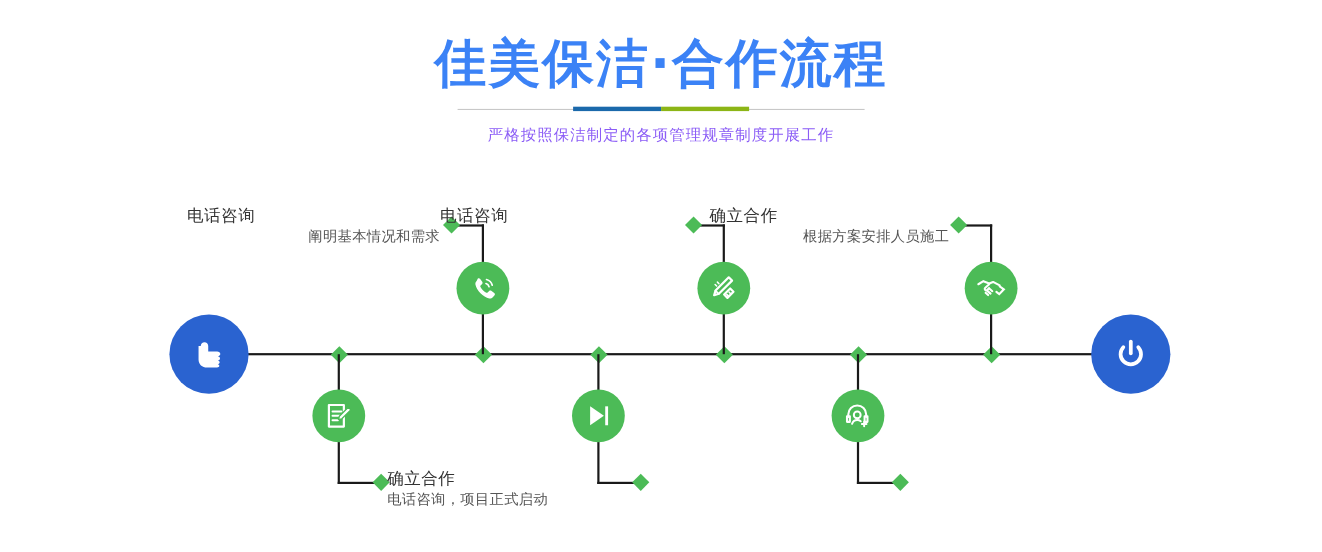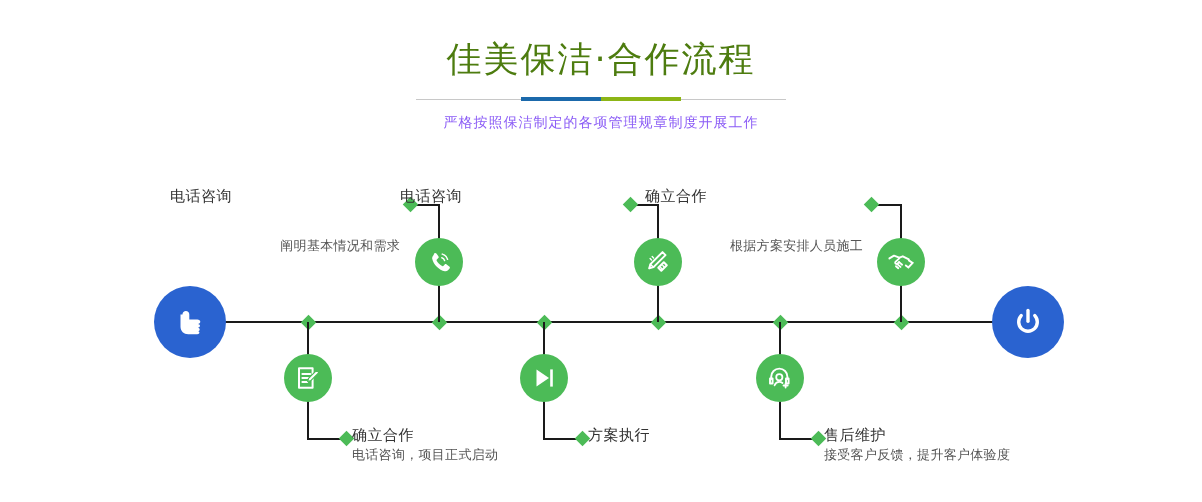--- a/index.html
+++ b/index.html
@@ -8,22 +8,22 @@
     background:#ffffff;
     font-family:"DejaVu Sans","Liberation Sans",sans-serif;
     overflow:hidden;
     position:relative;
   }
   #stage{position:relative;width:1202px;height:502px;}
 
   
   .hdr{position:absolute;left:0;top:0;width:1202px;text-align:center;}
   .hdr-title{
-    font-size:35px;line-height:42px;color:#4d7c0f;
-    letter-spacing:2px;font-weight:400;
+    font-size:47px;line-height:42px;color:#3b82f6;
+    letter-spacing:2px;font-weight:700;
     margin-top:38px;
   }
   .divider{position:relative;width:1202px;height:12px;margin-top:14px;}
   .divider .dl{
     position:absolute;top:5px;left:416px;width:370px;height:1px;background:#c8c8c8;
   }
   .divider .seg-blue{
     position:absolute;top:3px;left:521px;width:80px;height:4px;background:#1b69ab;
   }
   .divider .seg-green{
@@ -59,21 +59,21 @@
     z-index:3;
   }
   .ic svg{display:block;}
 
   .lbl{position:absolute;}
   .lbl .t{font-size:15px;color:#333333;line-height:20px;letter-spacing:.5px;}
   .lbl .d{font-size:13px;color:#555555;line-height:20px;letter-spacing:.3px;}
   .lbl.up{text-align:left;}
   .lbl.dn{text-align:left;}
   .lbl .t.r{text-align:left;}
-  .lbl .d.r{text-align:right;margin-top:30px;}
+  .lbl .d.r{text-align:right;}
 </style>
 </head>
 <body>
 
 <div id="stage">
 
   <div class="hdr">
     <div class="hdr-title">佳美保洁·合作流程</div>
     <div class="divider">
       <div class="dl"></div>
@@ -166,21 +166,20 @@
   <div class="diamond" style="left:577px;top:433px"></div>
   <div class="ic" style="left:520px;top:354px">
     <span>
       <svg width="28" height="28" viewBox="0 0 28 28">
         <path fill="#ffffff" d="M6.5 5.4 19 14 6.5 22.6z"></path>
         <rect fill="#ffffff" x="20.2" y="5.4" width="2.6" height="17.2"></rect>
       </svg>
     </span>
   </div>
   <div class="lbl dn" style="left:588px;top:425px;width:260px">
-    <div class="t">方案执行</div>
   </div>
 
   <div class="vline" style="left:900px;top:204px;height:118px"></div>
   <div class="hline" style="left:872px;top:204px;width:30px"></div>
   <div class="diamond" style="left:866px;top:199px"></div>
   <div class="ic" style="left:877px;top:238px">
     <span>
       <svg width="28" height="28" viewBox="0 0 28 28">
         <path fill="none" stroke="#ffffff" stroke-width="1.9" stroke-linejoin="round" stroke-linecap="round" d="M2.4 10.4 7 7.6l5.3 2.1 3.5-1.4 6 3.1"></path>
         <path fill="none" stroke="#ffffff" stroke-width="1.9" stroke-linejoin="round" stroke-linecap="round" d="m12.3 10.4-3.6 3.2c-.7.6-.6 1.6.1 2.1.6.4 1.4.3 1.9-.2l1.4-1.4"></path>
@@ -201,18 +200,14 @@
     <span>
       <svg width="28" height="28" viewBox="0 0 28 28">
         <path fill="none" stroke="#ffffff" stroke-width="1.9" stroke-linecap="round" d="M5.2 15v-2.3a8.1 8.1 0 0 1 16.2 0V15"></path>
         <path fill="none" stroke="#ffffff" stroke-width="1.9" stroke-linejoin="round" d="M4 14.4h2.6v5.1H4zM20 14.4h2.6v5.1H20z"></path>
         <circle fill="none" stroke="#ffffff" stroke-width="1.8" cx="13.3" cy="13.2" r="3.1"></circle>
         <path fill="none" stroke="#ffffff" stroke-width="1.8" stroke-linecap="round" d="M8.6 21.3c.8-2.2 2.6-3.4 4.7-3.4 1.2 0 2.3.4 3.2 1.1"></path>
         <path fill="none" stroke="#ffffff" stroke-width="1.8" stroke-linecap="round" d="M19.6 19.4v4.2M17.5 21.5h4.2"></path>
       </svg>
     </span>
   </div>
-  <div class="lbl dn" style="left:824px;top:425px;width:280px">
-    <div class="t">售后维护</div>
-    <div class="d">接受客户反馈，提升客户体验度</div>
-  </div>
 
 </div>
 
 </body></html>

